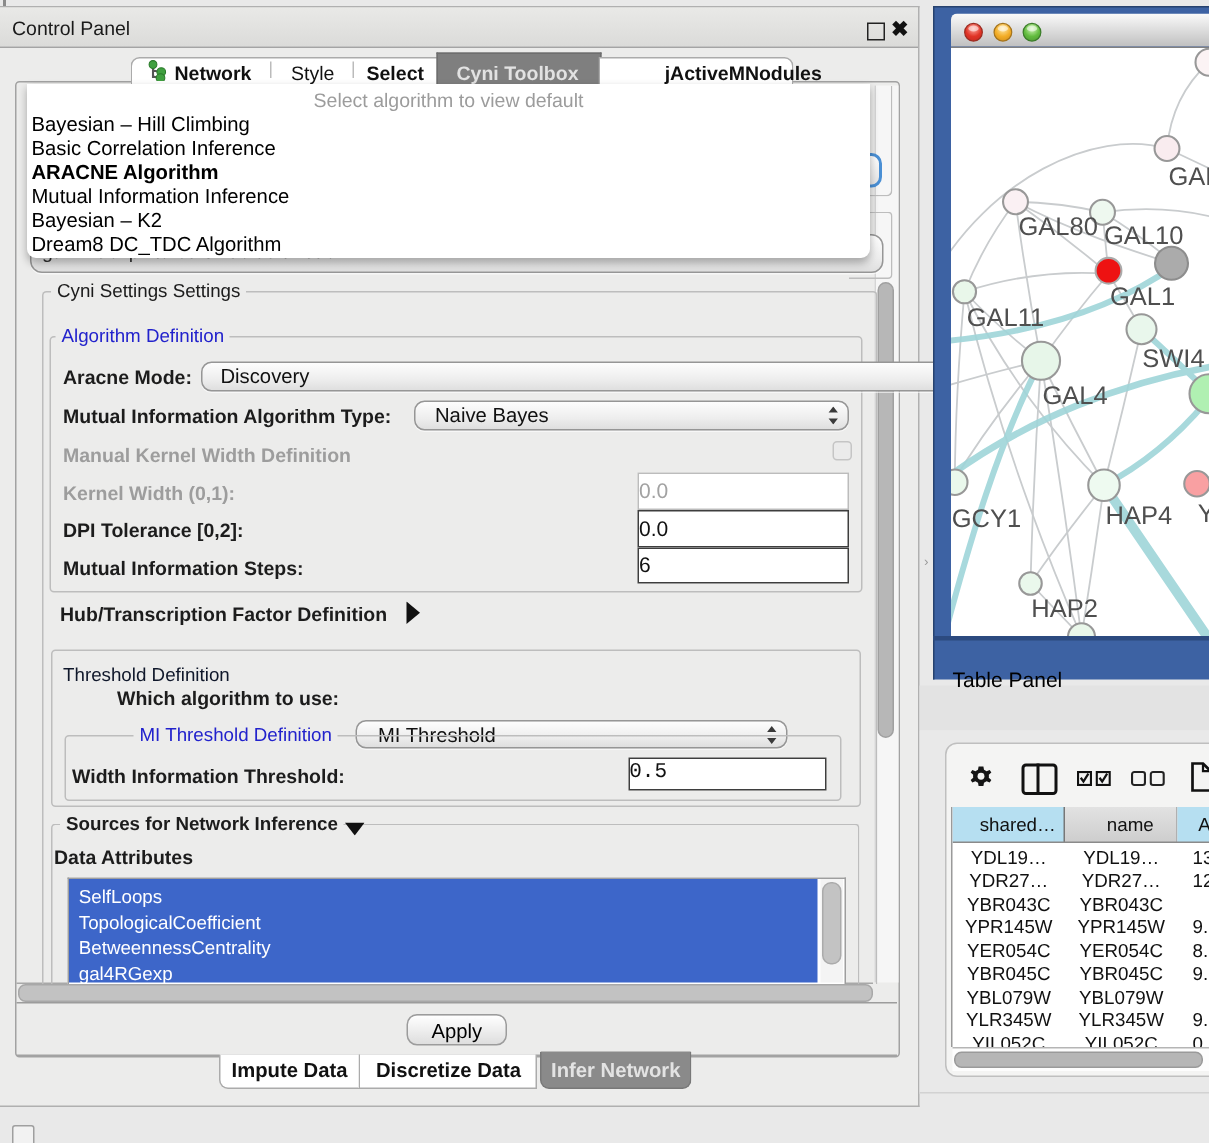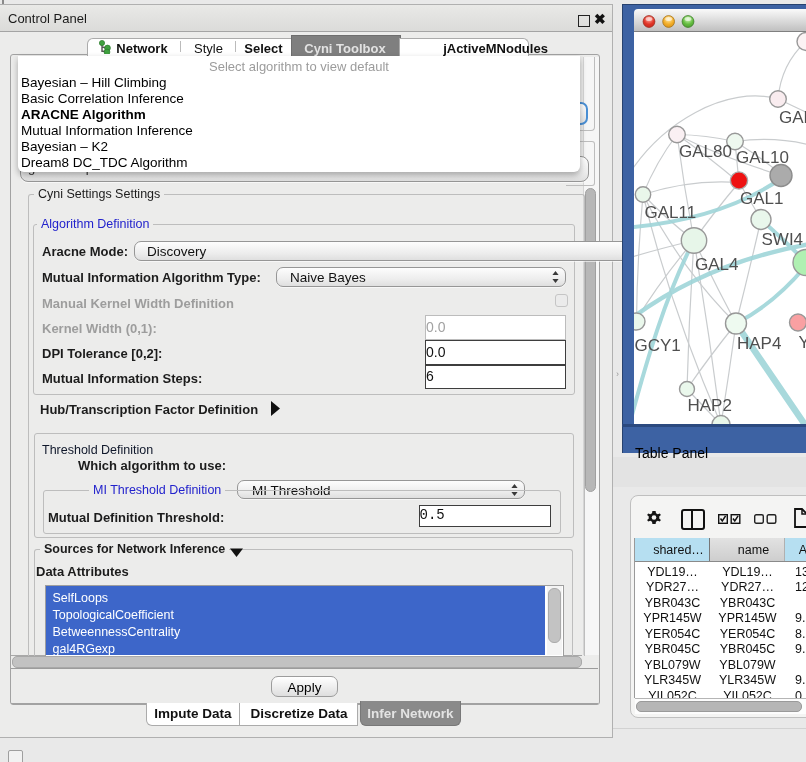--- a/index.html
+++ b/index.html
@@ -111,21 +111,21 @@
 <div class="combo" style="left:237px;top:456px;width:287.5px;height:19px;box-sizing:border-box;margin-top:24px;">
   <div class="ct" style="left:14px;">MI Threshold</div>
   <svg class="spin" viewBox="0 0 7 12">
         <path d="M3.5 0 L6.6 4 L0.4 4 Z M3.5 12 L6.6 8 L0.4 8 Z" fill="#3a3a3a"></path>
       </svg>
 </div>
 
 <div class="grp" style="left:43px;top:490px;width:516px;height:42px;"></div>
 <div class="gt" style="left:47px;top:483px;color:#2222cc;margin-left:42px;">MI Threshold Definition</div>
 
-<div class="lbl abs" style="left:48px;top:509.5px;">Mutual Definition Threshold:</div>
+<div class="lbl abs" style="left:48px;top:509.5px;">Width Information Threshold:</div>
 <div class="field" style="left:418.5px;top:505px;width:132.5px;height:22px;border:1.5px solid #3e3e3e;line-height:19px;box-sizing:border-box;font-size:14px;font-family:Liberation Mono, monospace;"><span style="padding-right:4px;">0.5</span></div>
 
 <div class="grp" style="left:34px;top:549px;width:537px;height:106px;border-bottom:none;border-radius:3px 3px 0 0;"></div>
 <div class="gt" style="left:40px;top:542px;font-weight:bold;">Sources for Network Inference</div>
 <svg class="abs" style="left:230px;top:548px;" width="13" height="9" viewBox="0 0 13 9">
       <path d="M0 0.5 L13 0.5 L6.5 9 Z" fill="#111"></path>
     </svg>
 
 <div class="lbl abs" style="left:36px;top:564px;">Data Attributes</div>
 

